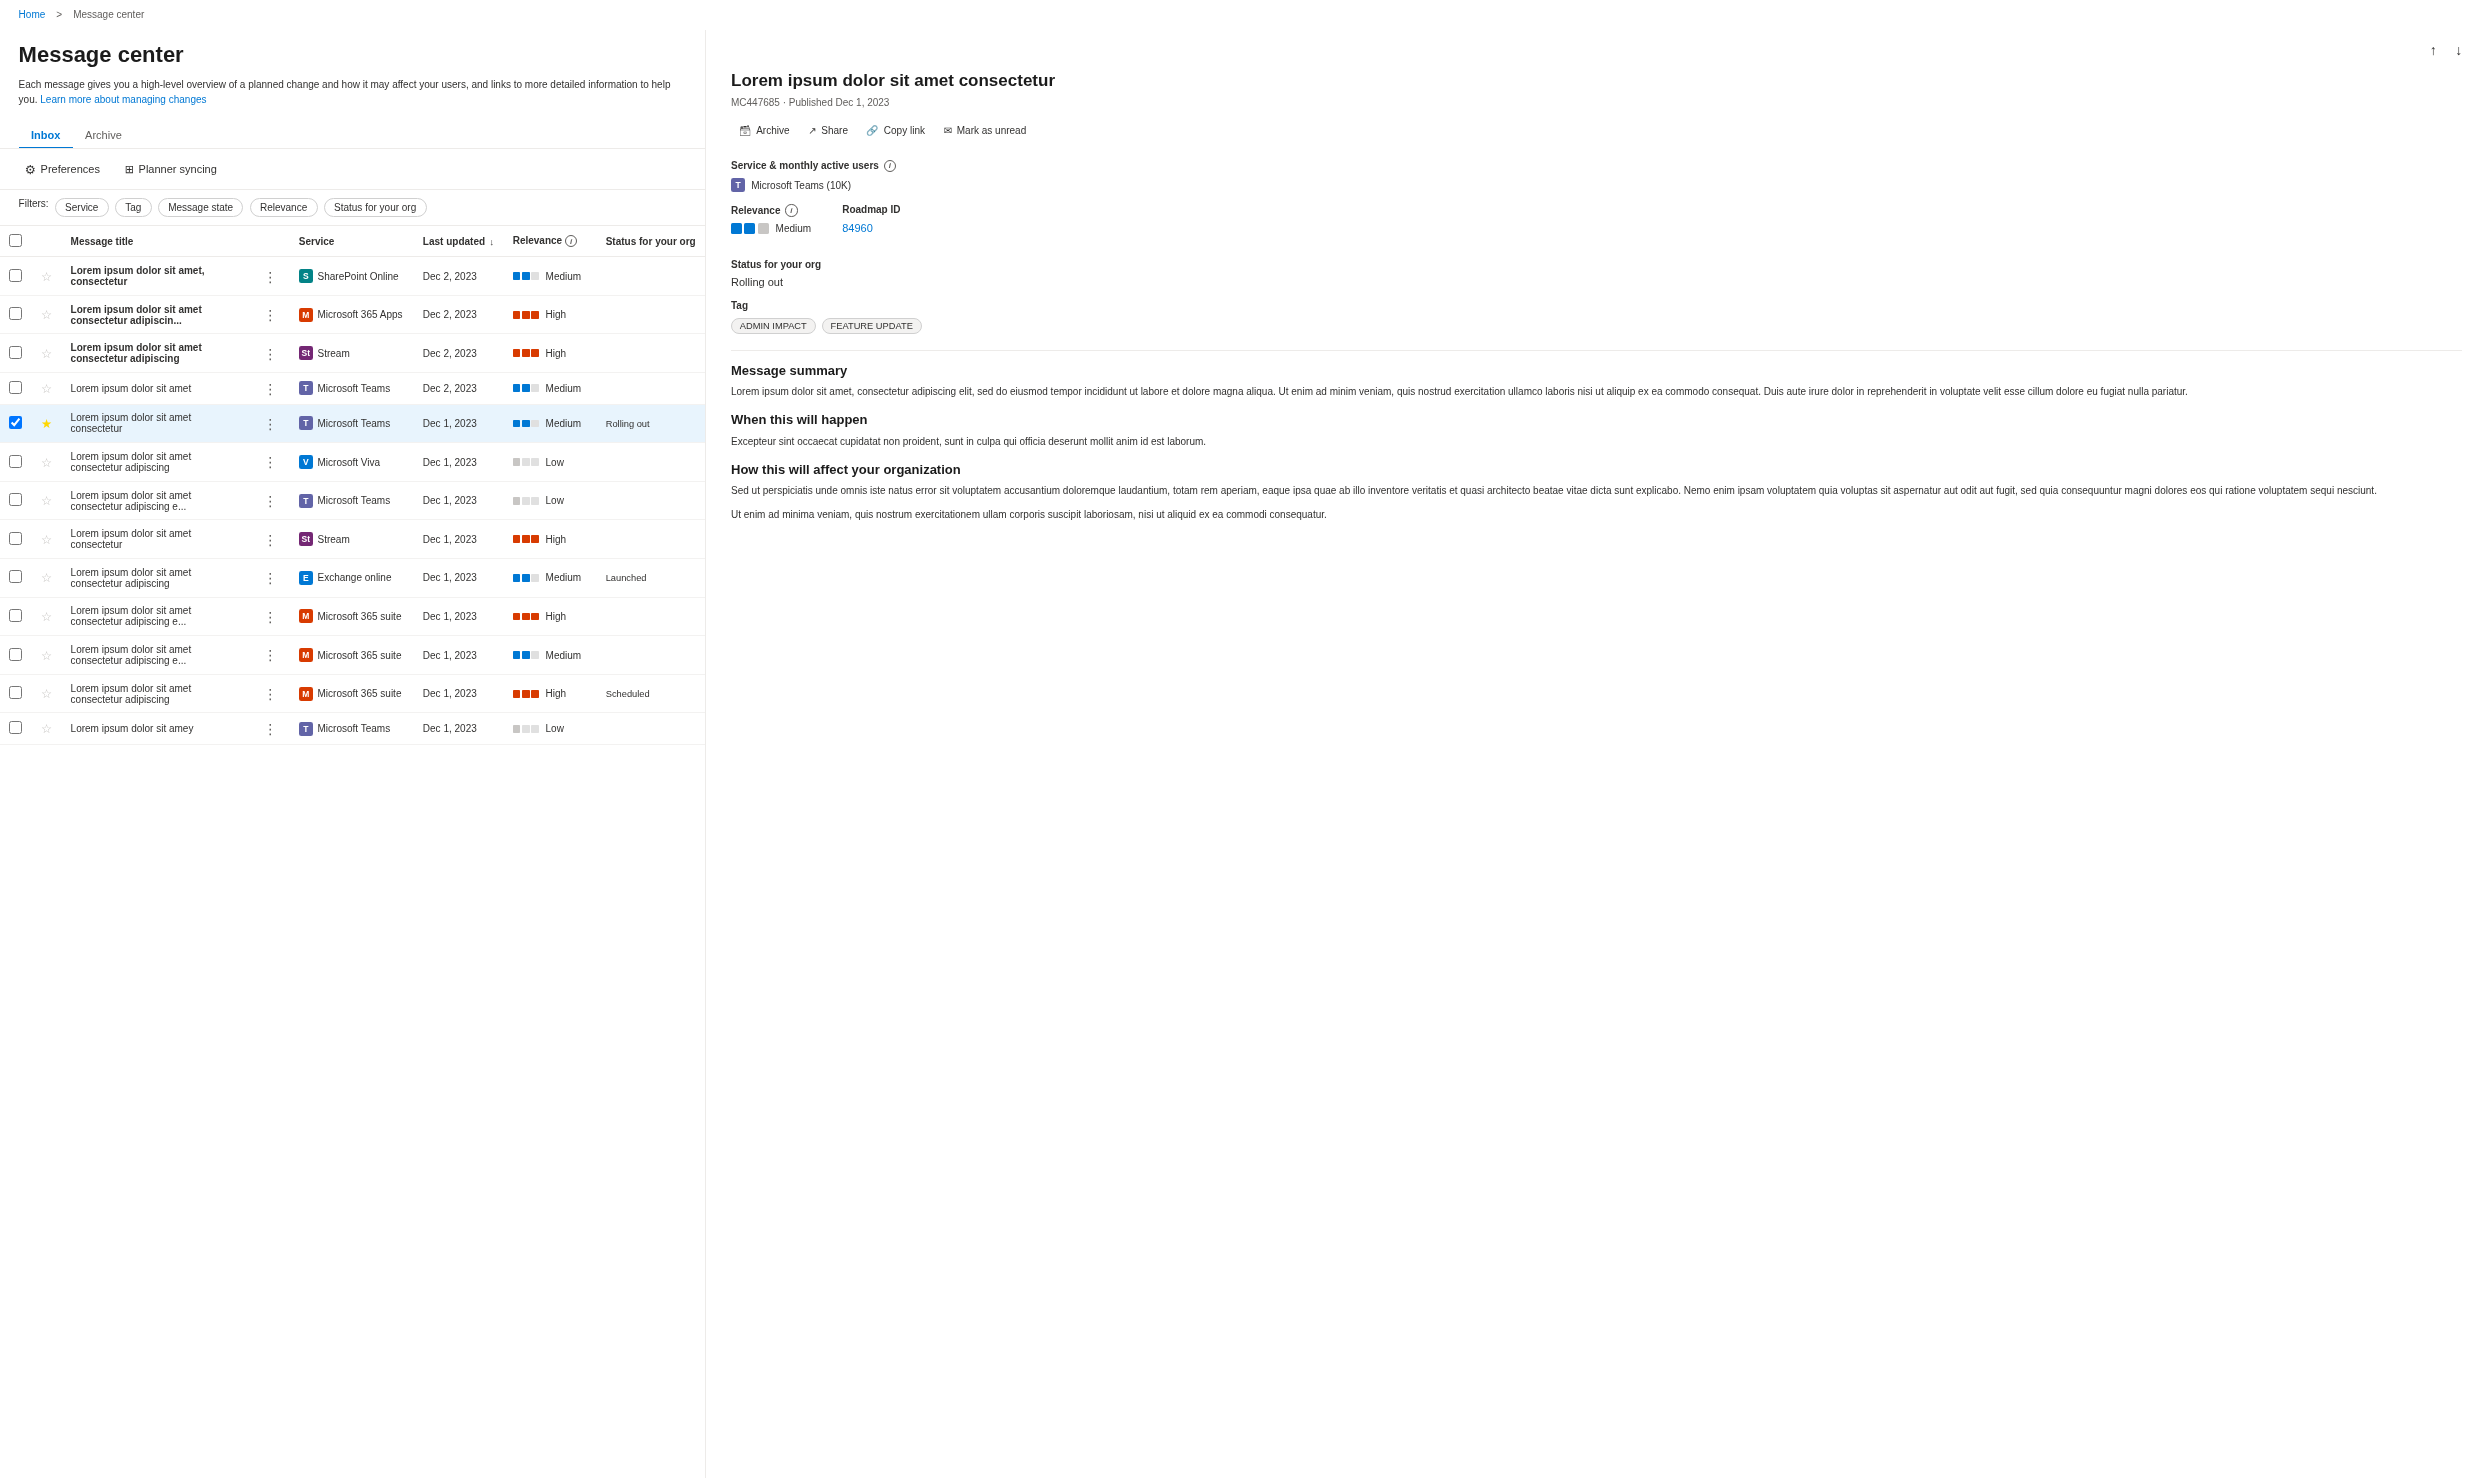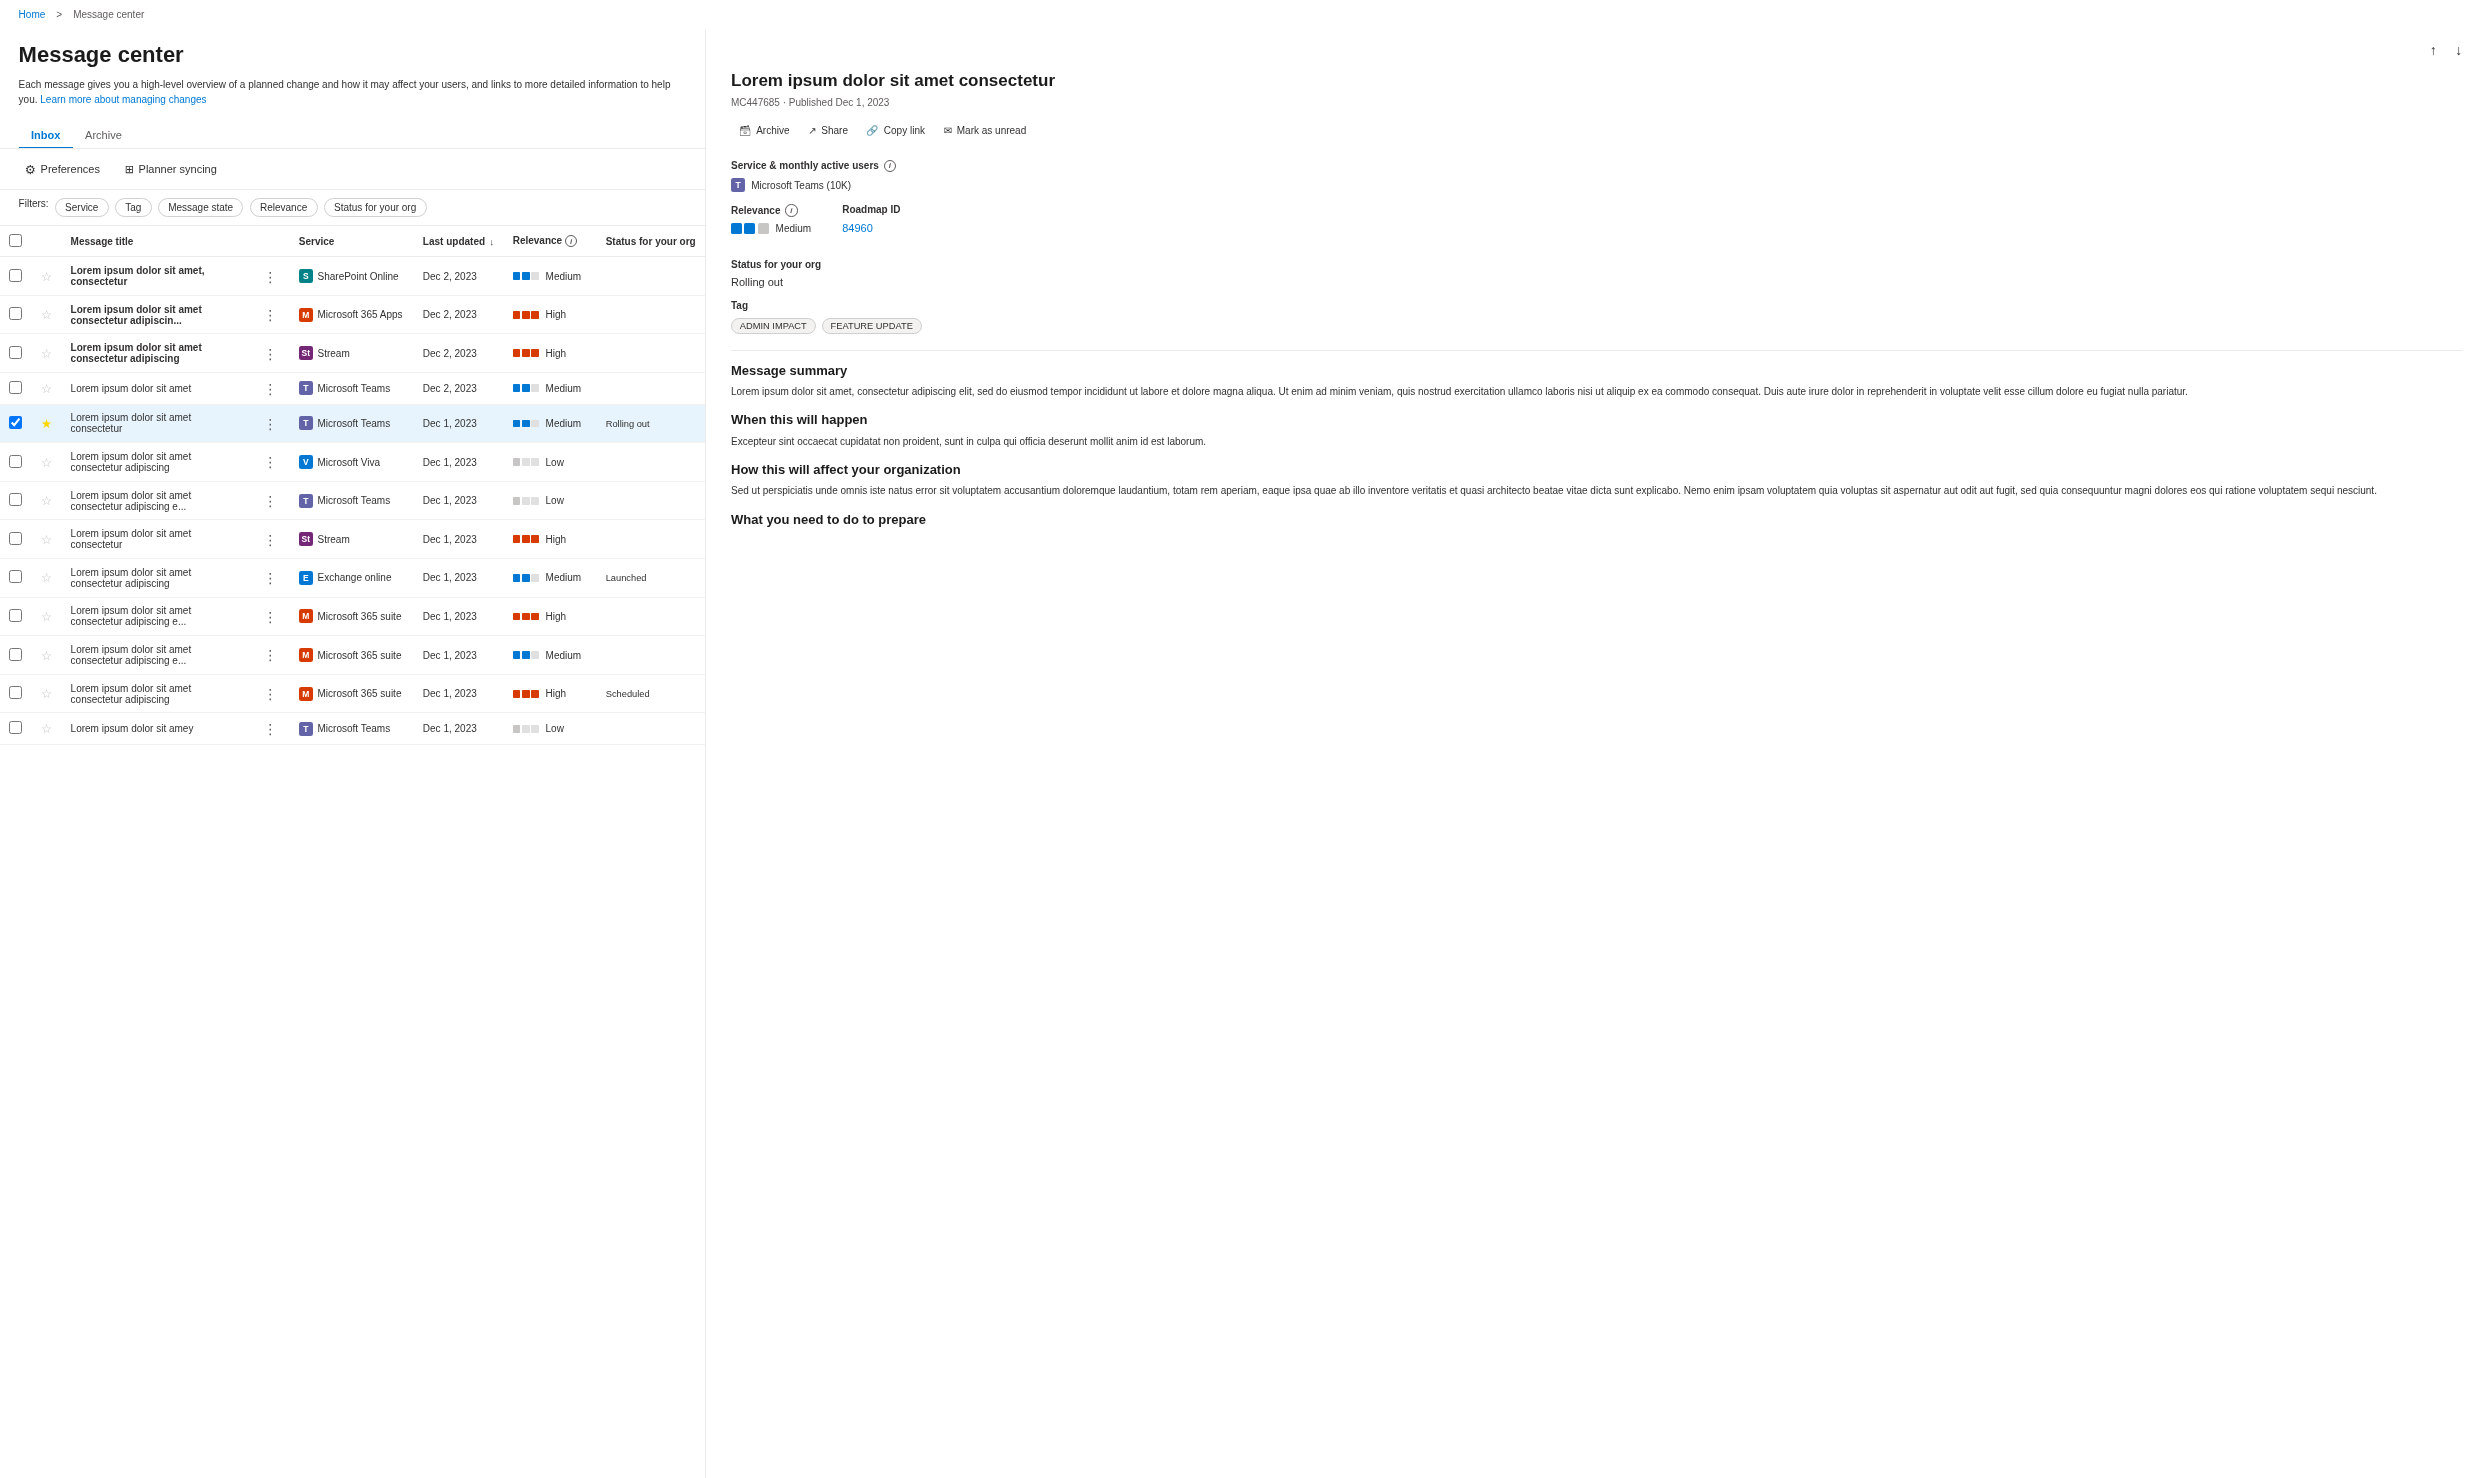--- a/index.html
+++ b/index.html
@@ -705,22 +705,20 @@
 
       <div class="summary-section">
         <div class="summary-heading">When this will happen</div>
         <div class="summary-text">Excepteur sint occaecat cupidatat non proident, sunt in culpa qui officia deserunt mollit anim id est laborum.</div>
       </div>
 
       <div class="summary-section">
         <div class="summary-heading">How this will affect your organization</div>
         <div class="summary-text">
             <p style="margin-bottom:7.8px;">Sed ut perspiciatis unde omnis iste natus error sit voluptatem accusantium doloremque laudantium, totam rem aperiam, eaque ipsa quae ab illo inventore veritatis et quasi architecto beatae vitae dicta sunt explicabo. Nemo enim ipsam voluptatem quia voluptas sit aspernatur aut odit aut fugit, sed quia consequuntur magni dolores eos qui ratione voluptatem sequi nesciunt.</p>
+            <p style="margin-bottom:7.8px;">Ut enim ad minima veniam, quis nostrum exercitationem ullam corporis suscipit laboriosam, nisi ut aliquid ex ea commodi consequatur.</p>
           </div>
       </div>
 
-      <div class="summary-section">
-        <div class="summary-heading">What you need to do to prepare</div>
-      </div>
     </div>
   </div>
 </div>
 
 
 </body></html>

